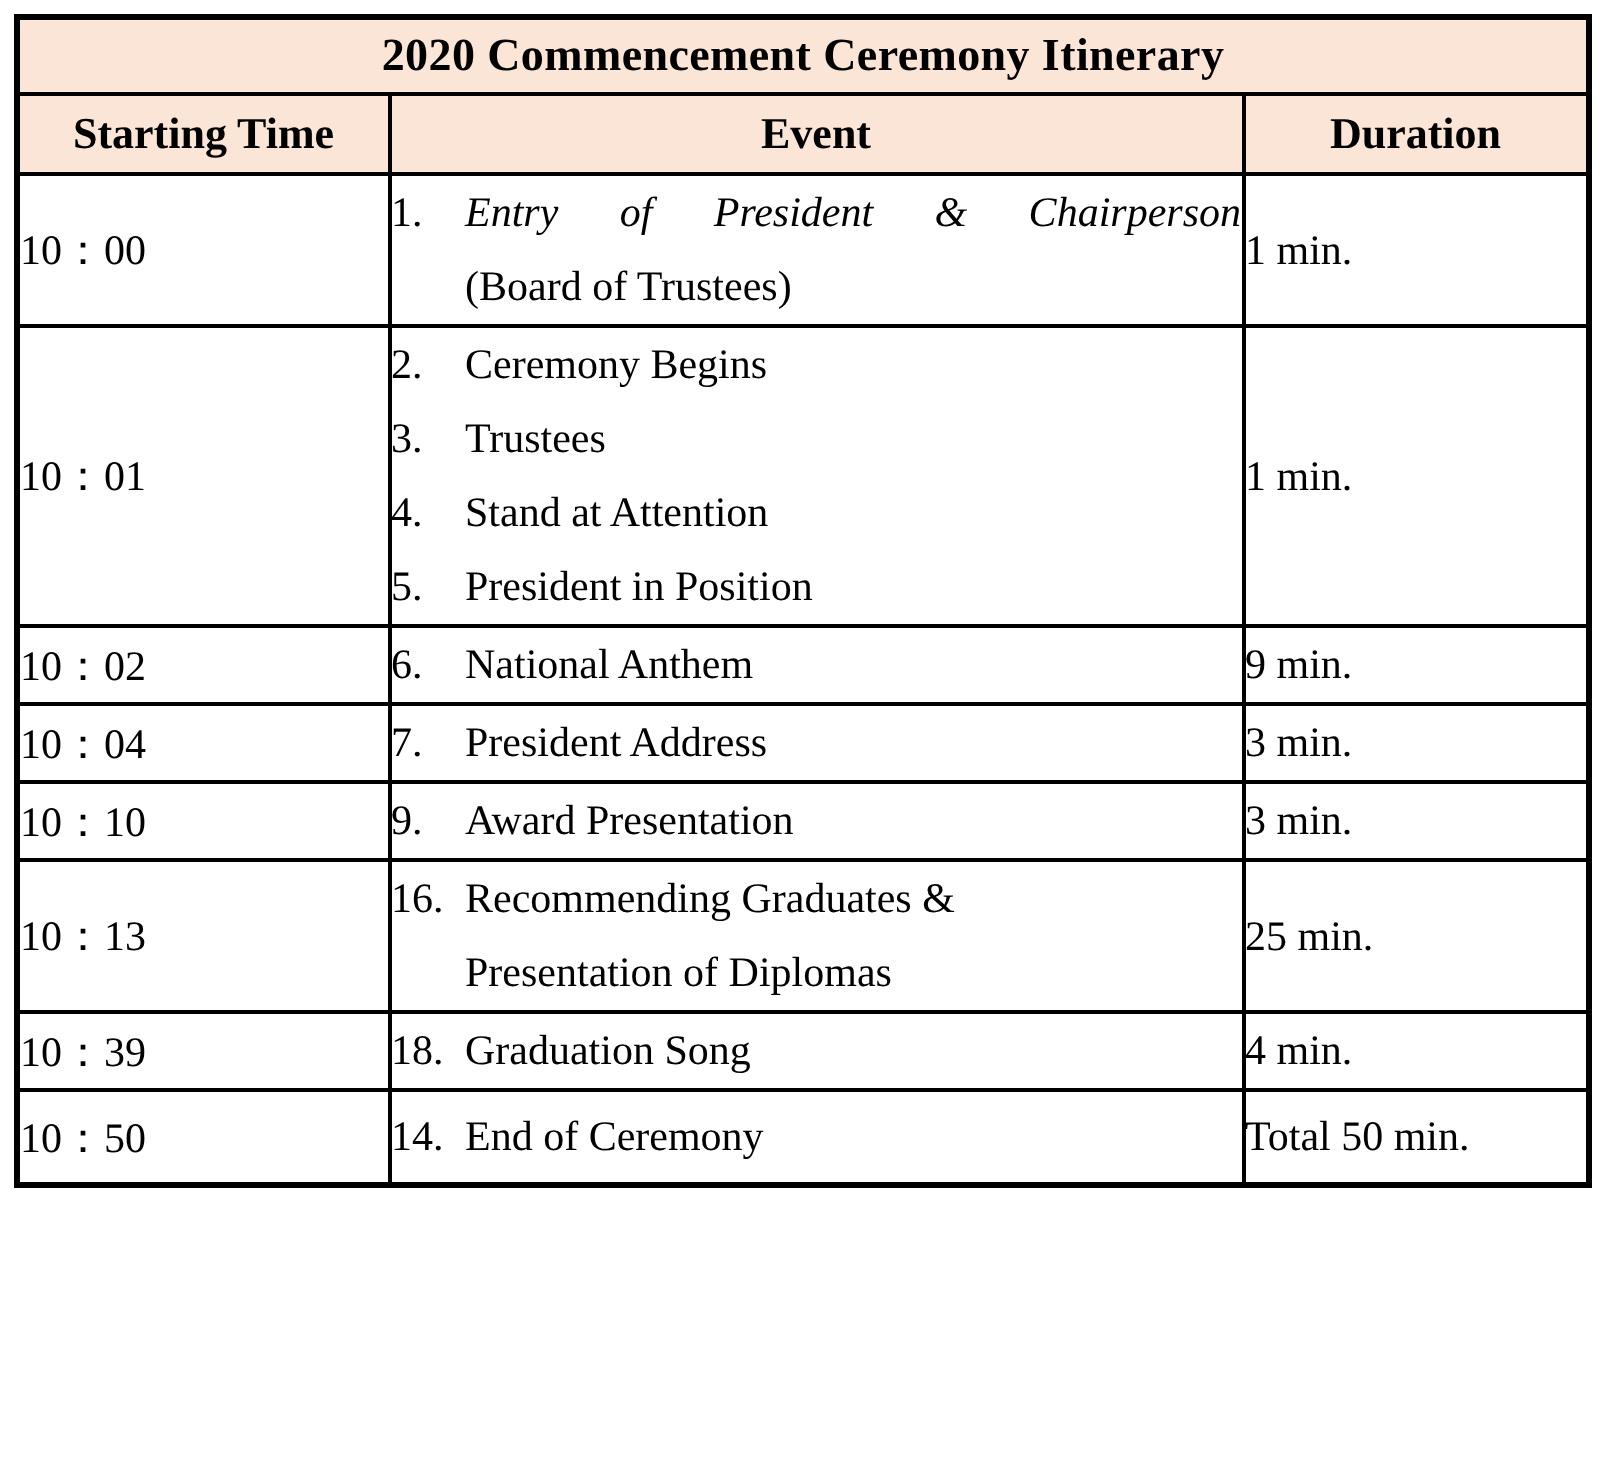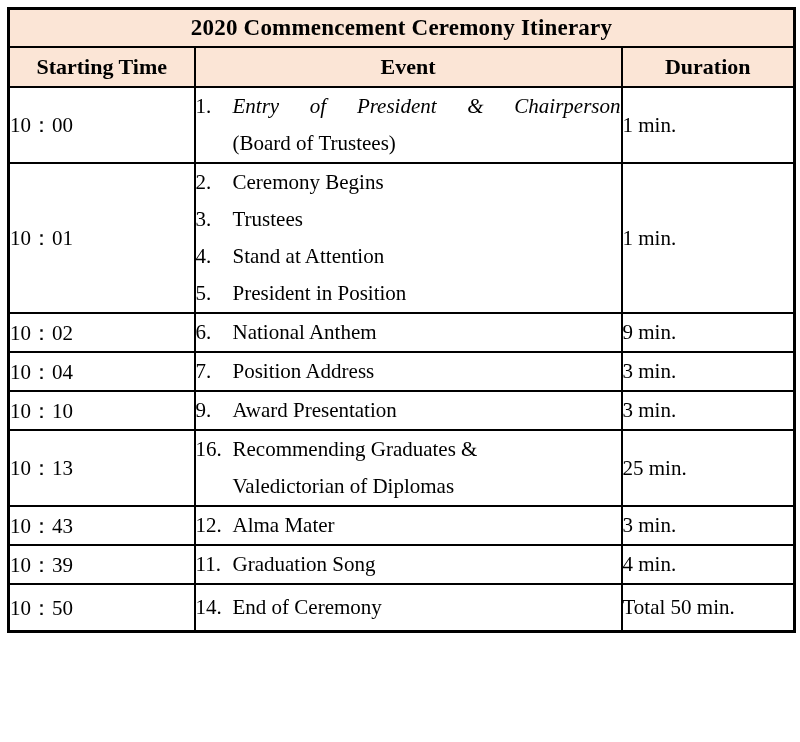--- a/index.html
+++ b/index.html
@@ -142,21 +142,21 @@
               <span class="txt">National Anthem</span>
             </div>
           </td>
     <td class="duration-cell">9 min.</td>
   </tr>
         <tr>
     <td class="time-cell">10：04</td>
     <td class="event-cell">
             <div class="event-line">
               <span class="num">7.</span>
-              <span class="txt">Position Address</span>
+              <span class="txt">President Address</span>
             </div>
           </td>
     <td class="duration-cell">3 min.</td>
   </tr>
         <tr>
     <td class="time-cell">10：10</td>
     <td class="event-cell">
             <div class="event-line">
               <span class="num">9.</span>
               <span class="txt">Award Presentation</span>
@@ -164,39 +164,29 @@
           </td>
     <td class="duration-cell">3 min.</td>
   </tr>
         <tr>
     <td class="time-cell">10：13</td>
     <td class="event-cell">
             <div class="event-line">
               <span class="num">16.</span>
               <span class="txt">Recommending Graduates &amp;</span>
             </div>
-            <div class="event-line cont">Valedictorian of Diplomas</div>
+            <div class="event-line cont">Presentation of Diplomas</div>
           </td>
     <td class="duration-cell">25 min.</td>
   </tr>
         <tr>
-    <td class="time-cell">10：43</td>
-    <td class="event-cell">
-            <div class="event-line">
-              <span class="num">12.</span>
-              <span class="txt">Alma Mater</span>
-            </div>
-          </td>
-    <td class="duration-cell">3 min.</td>
-  </tr>
-        <tr>
     <td class="time-cell">10：39</td>
     <td class="event-cell">
             <div class="event-line">
-              <span class="num">11.</span>
+              <span class="num">18.</span>
               <span class="txt">Graduation Song</span>
             </div>
           </td>
     <td class="duration-cell">4 min.</td>
   </tr>
         <tr>
     <td class="time-cell">10：50</td>
     <td class="event-cell">
             <div class="event-line">
               <span class="num">14.</span>

